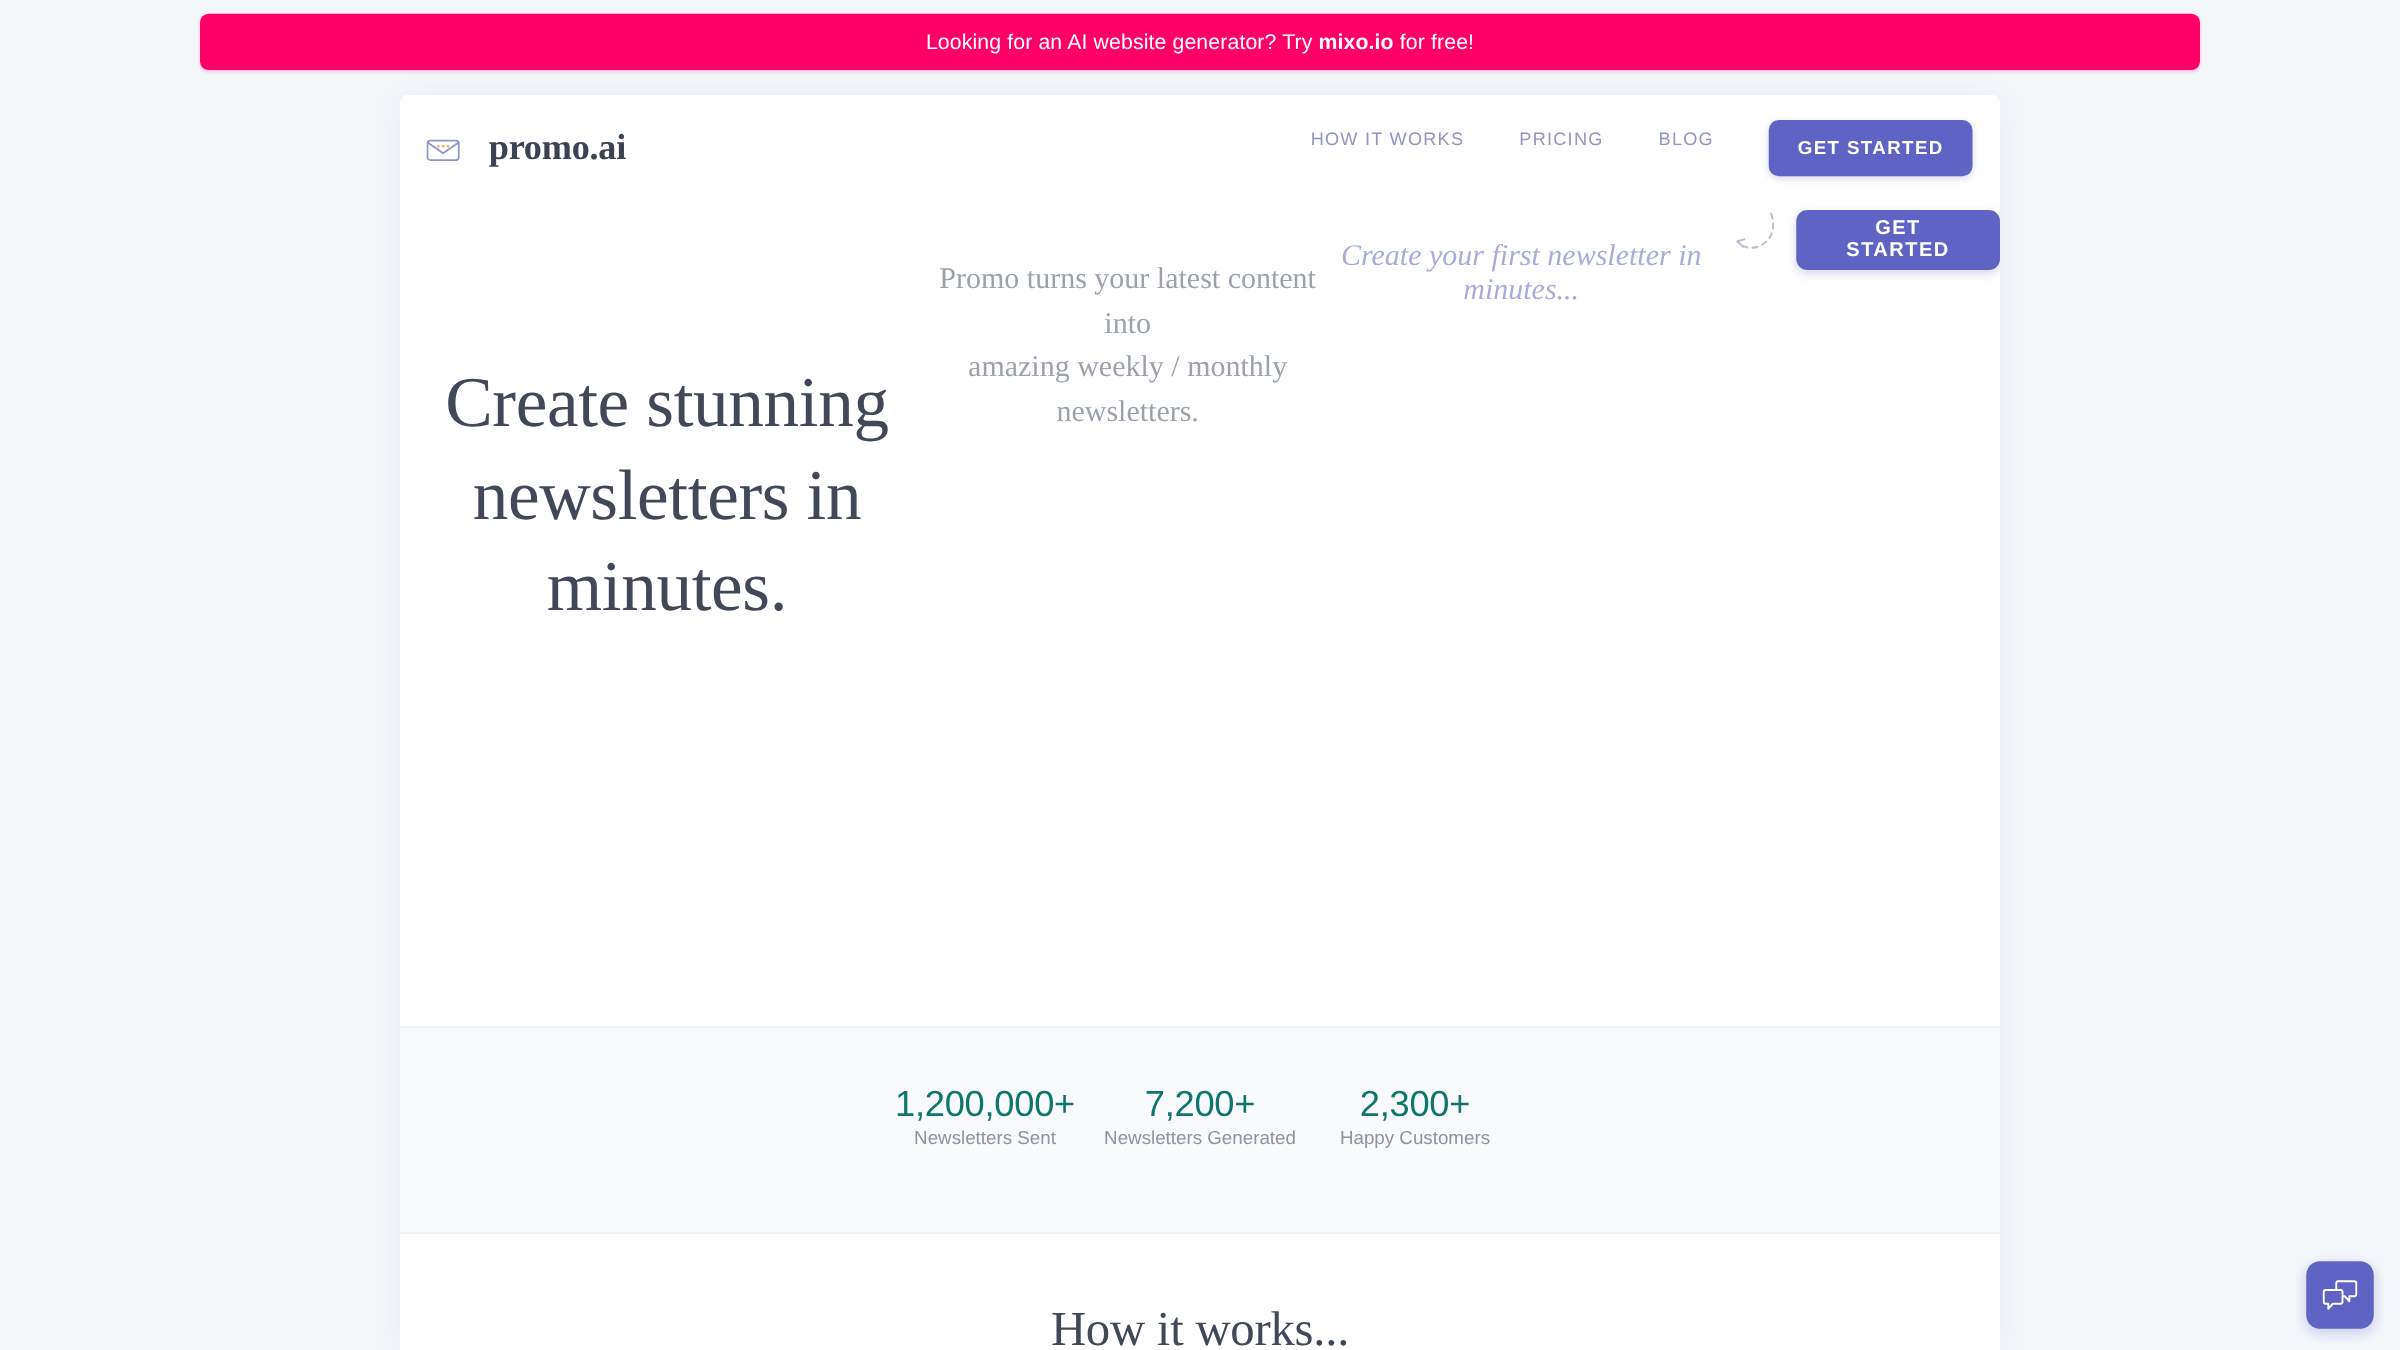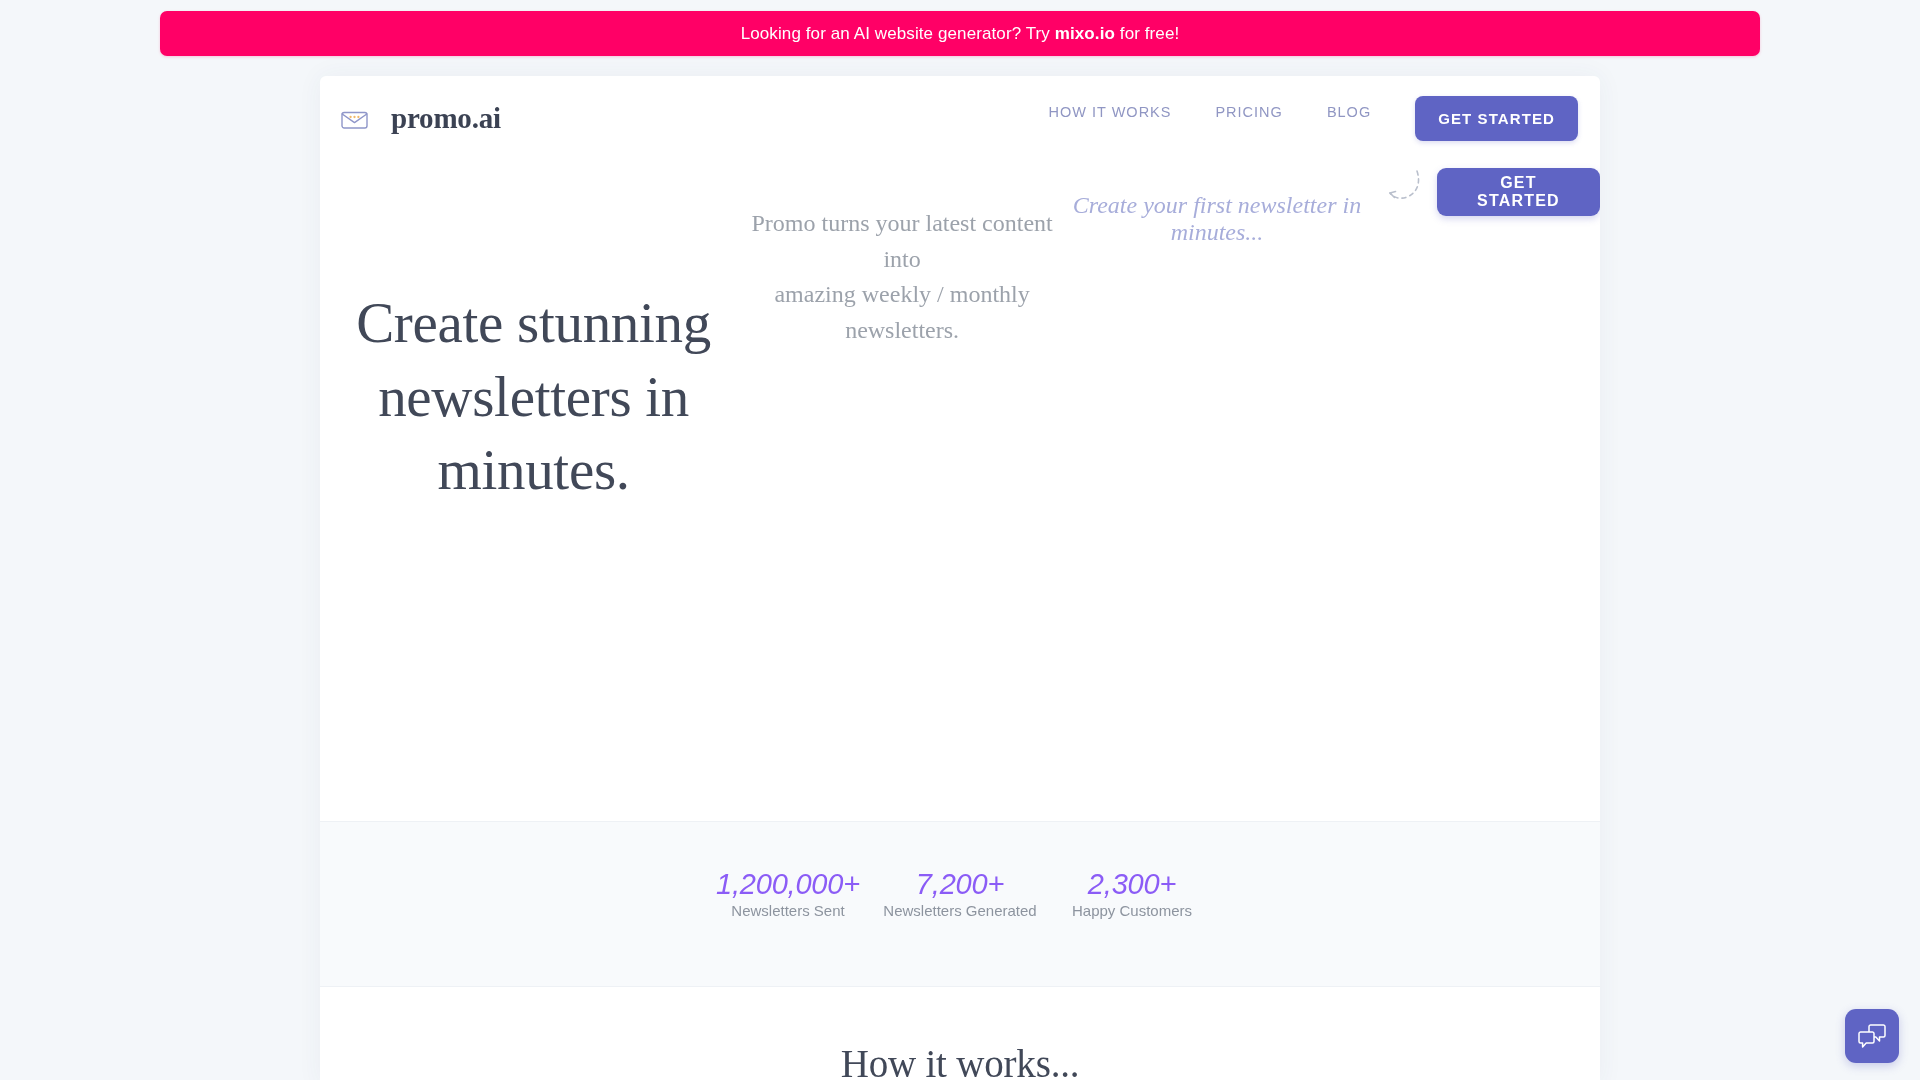--- a/index.html
+++ b/index.html
@@ -197,25 +197,24 @@
     justify-content: center;
     gap: 0;
   }
   .stat {
     width: 172px;
     text-align: center;
     padding-top: 47px;
   }
   .stat-value {
     font-size: 29px;
-    color: #8b5cf6;
+    color: #0f766e;
     font-weight: normal;
     letter-spacing: -0.2px;
     line-height: 1.1;
-    font-style: italic;
   }
   .stat-label {
     font-size: 15px;
     color: #8d949f;
     line-height: 1.38;
   }
 
   
   .how-section {
     position: absolute;

